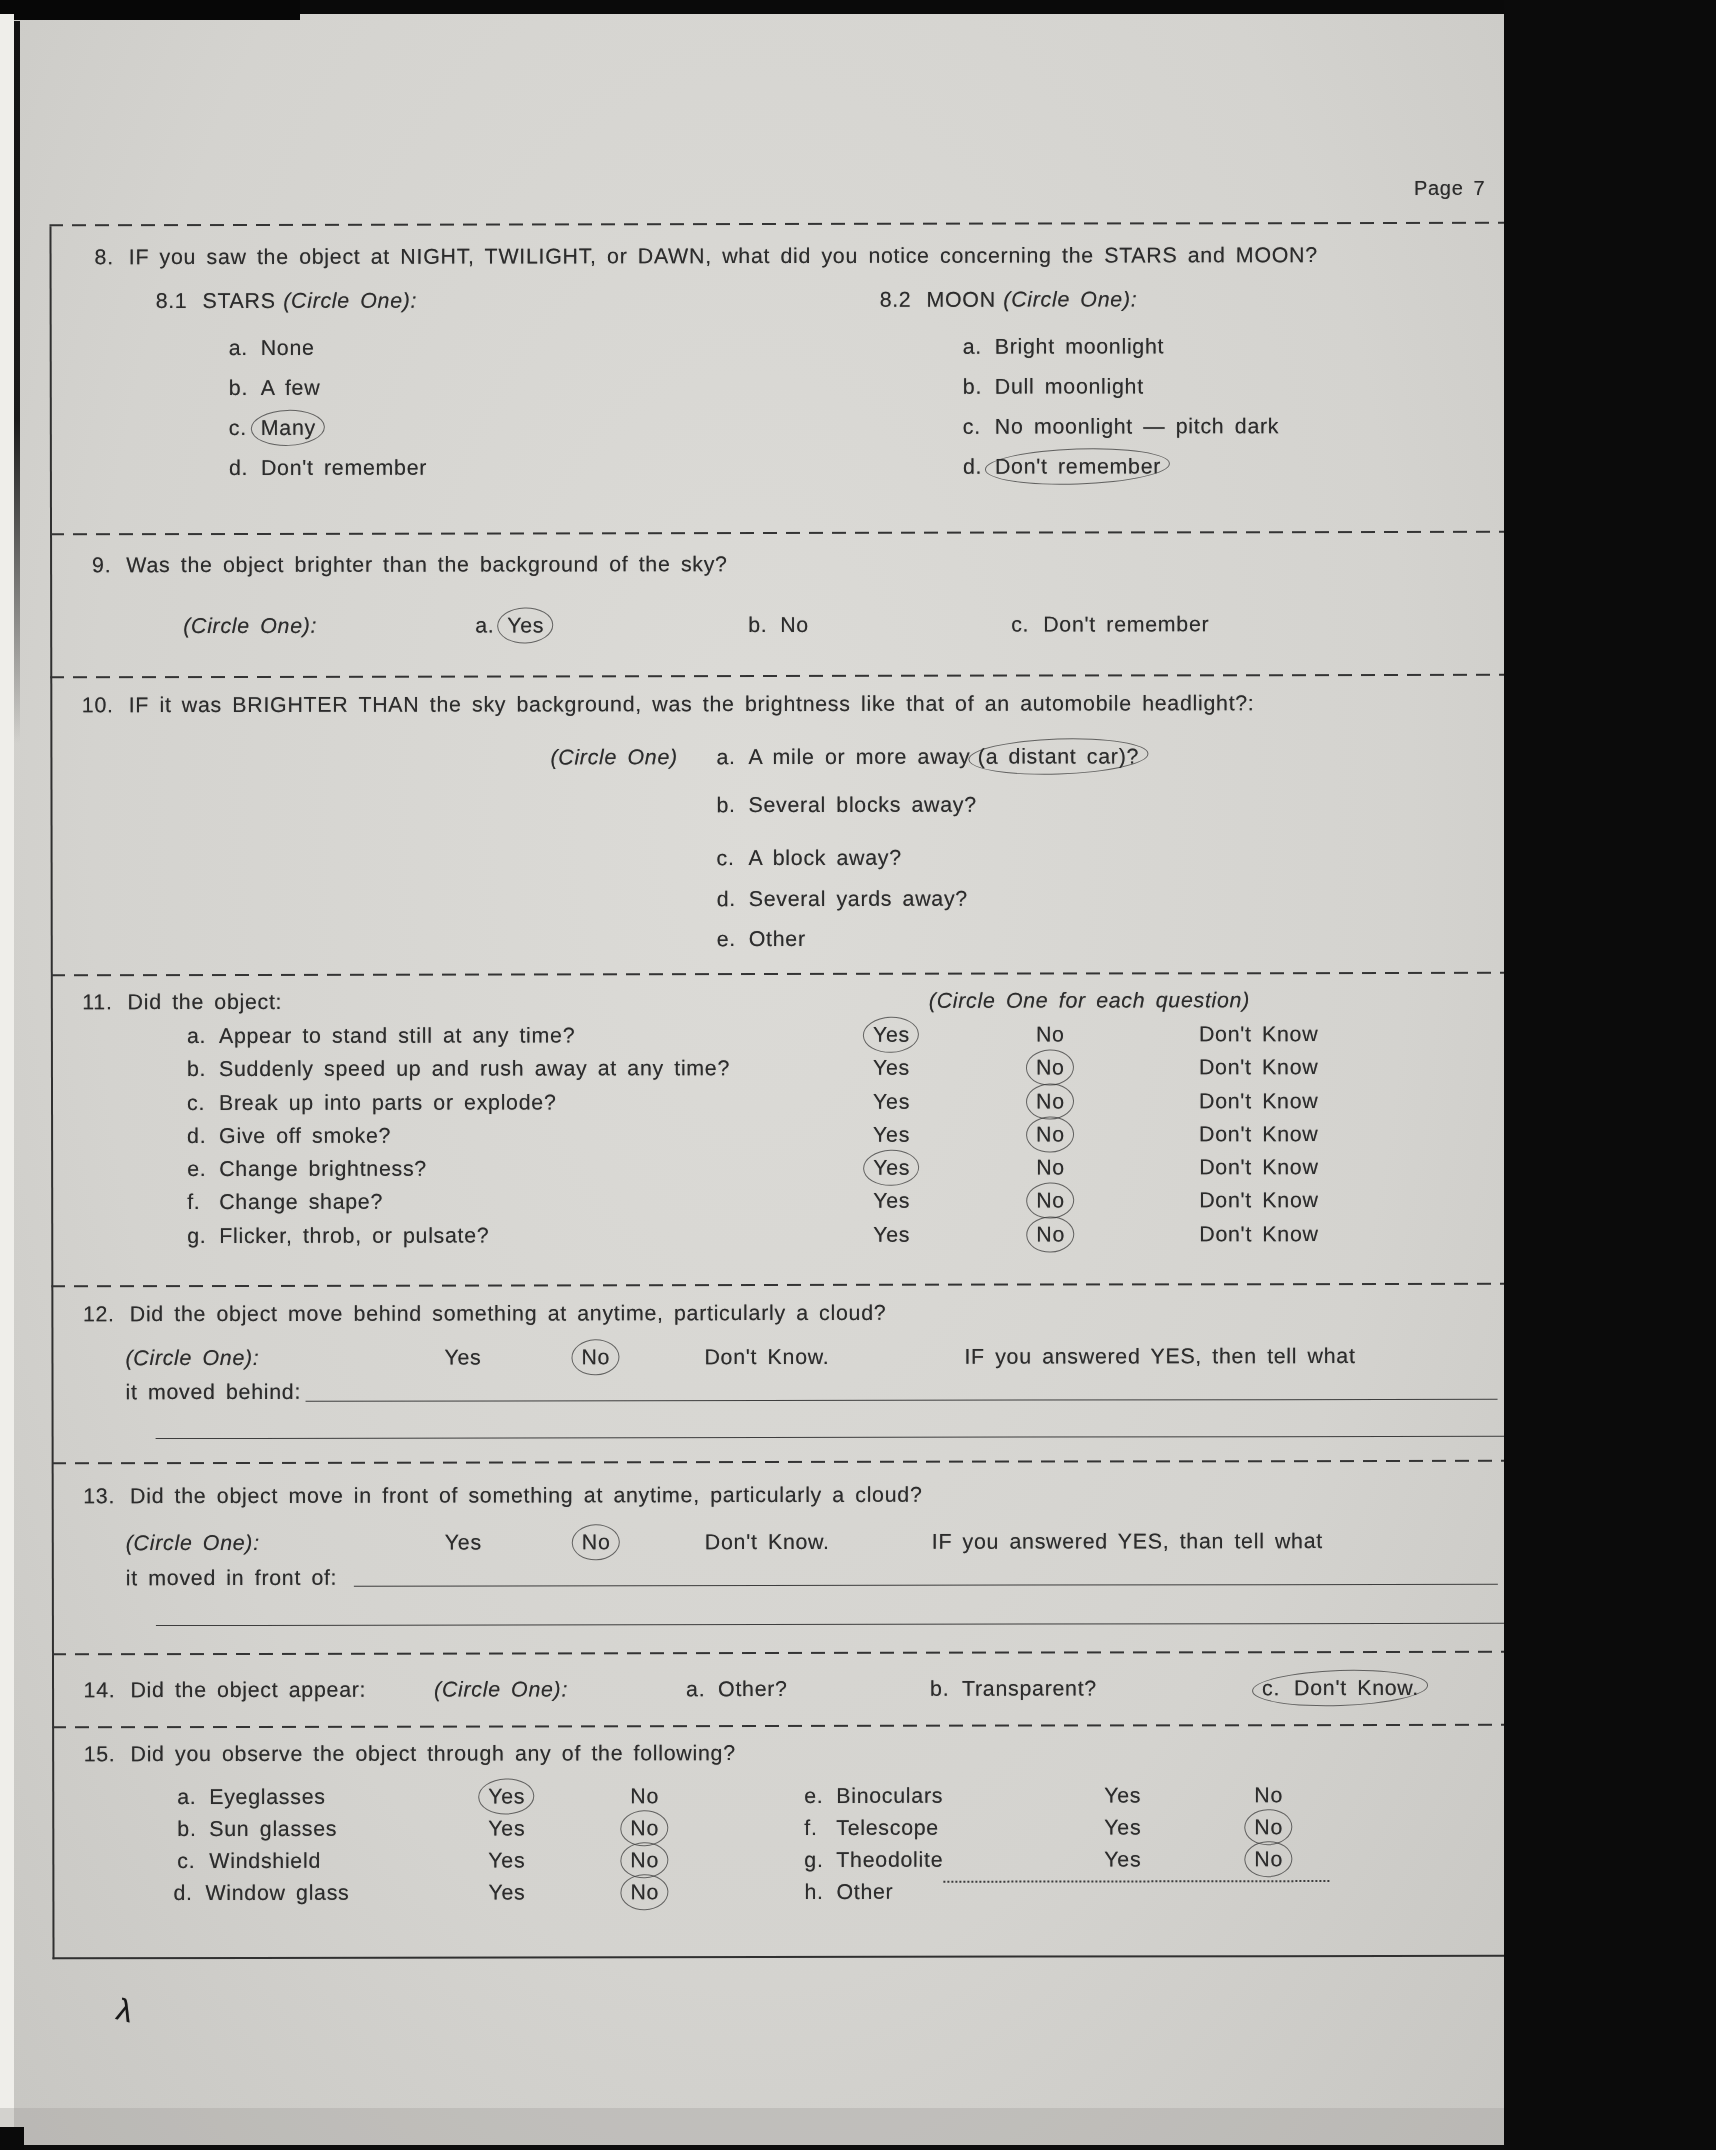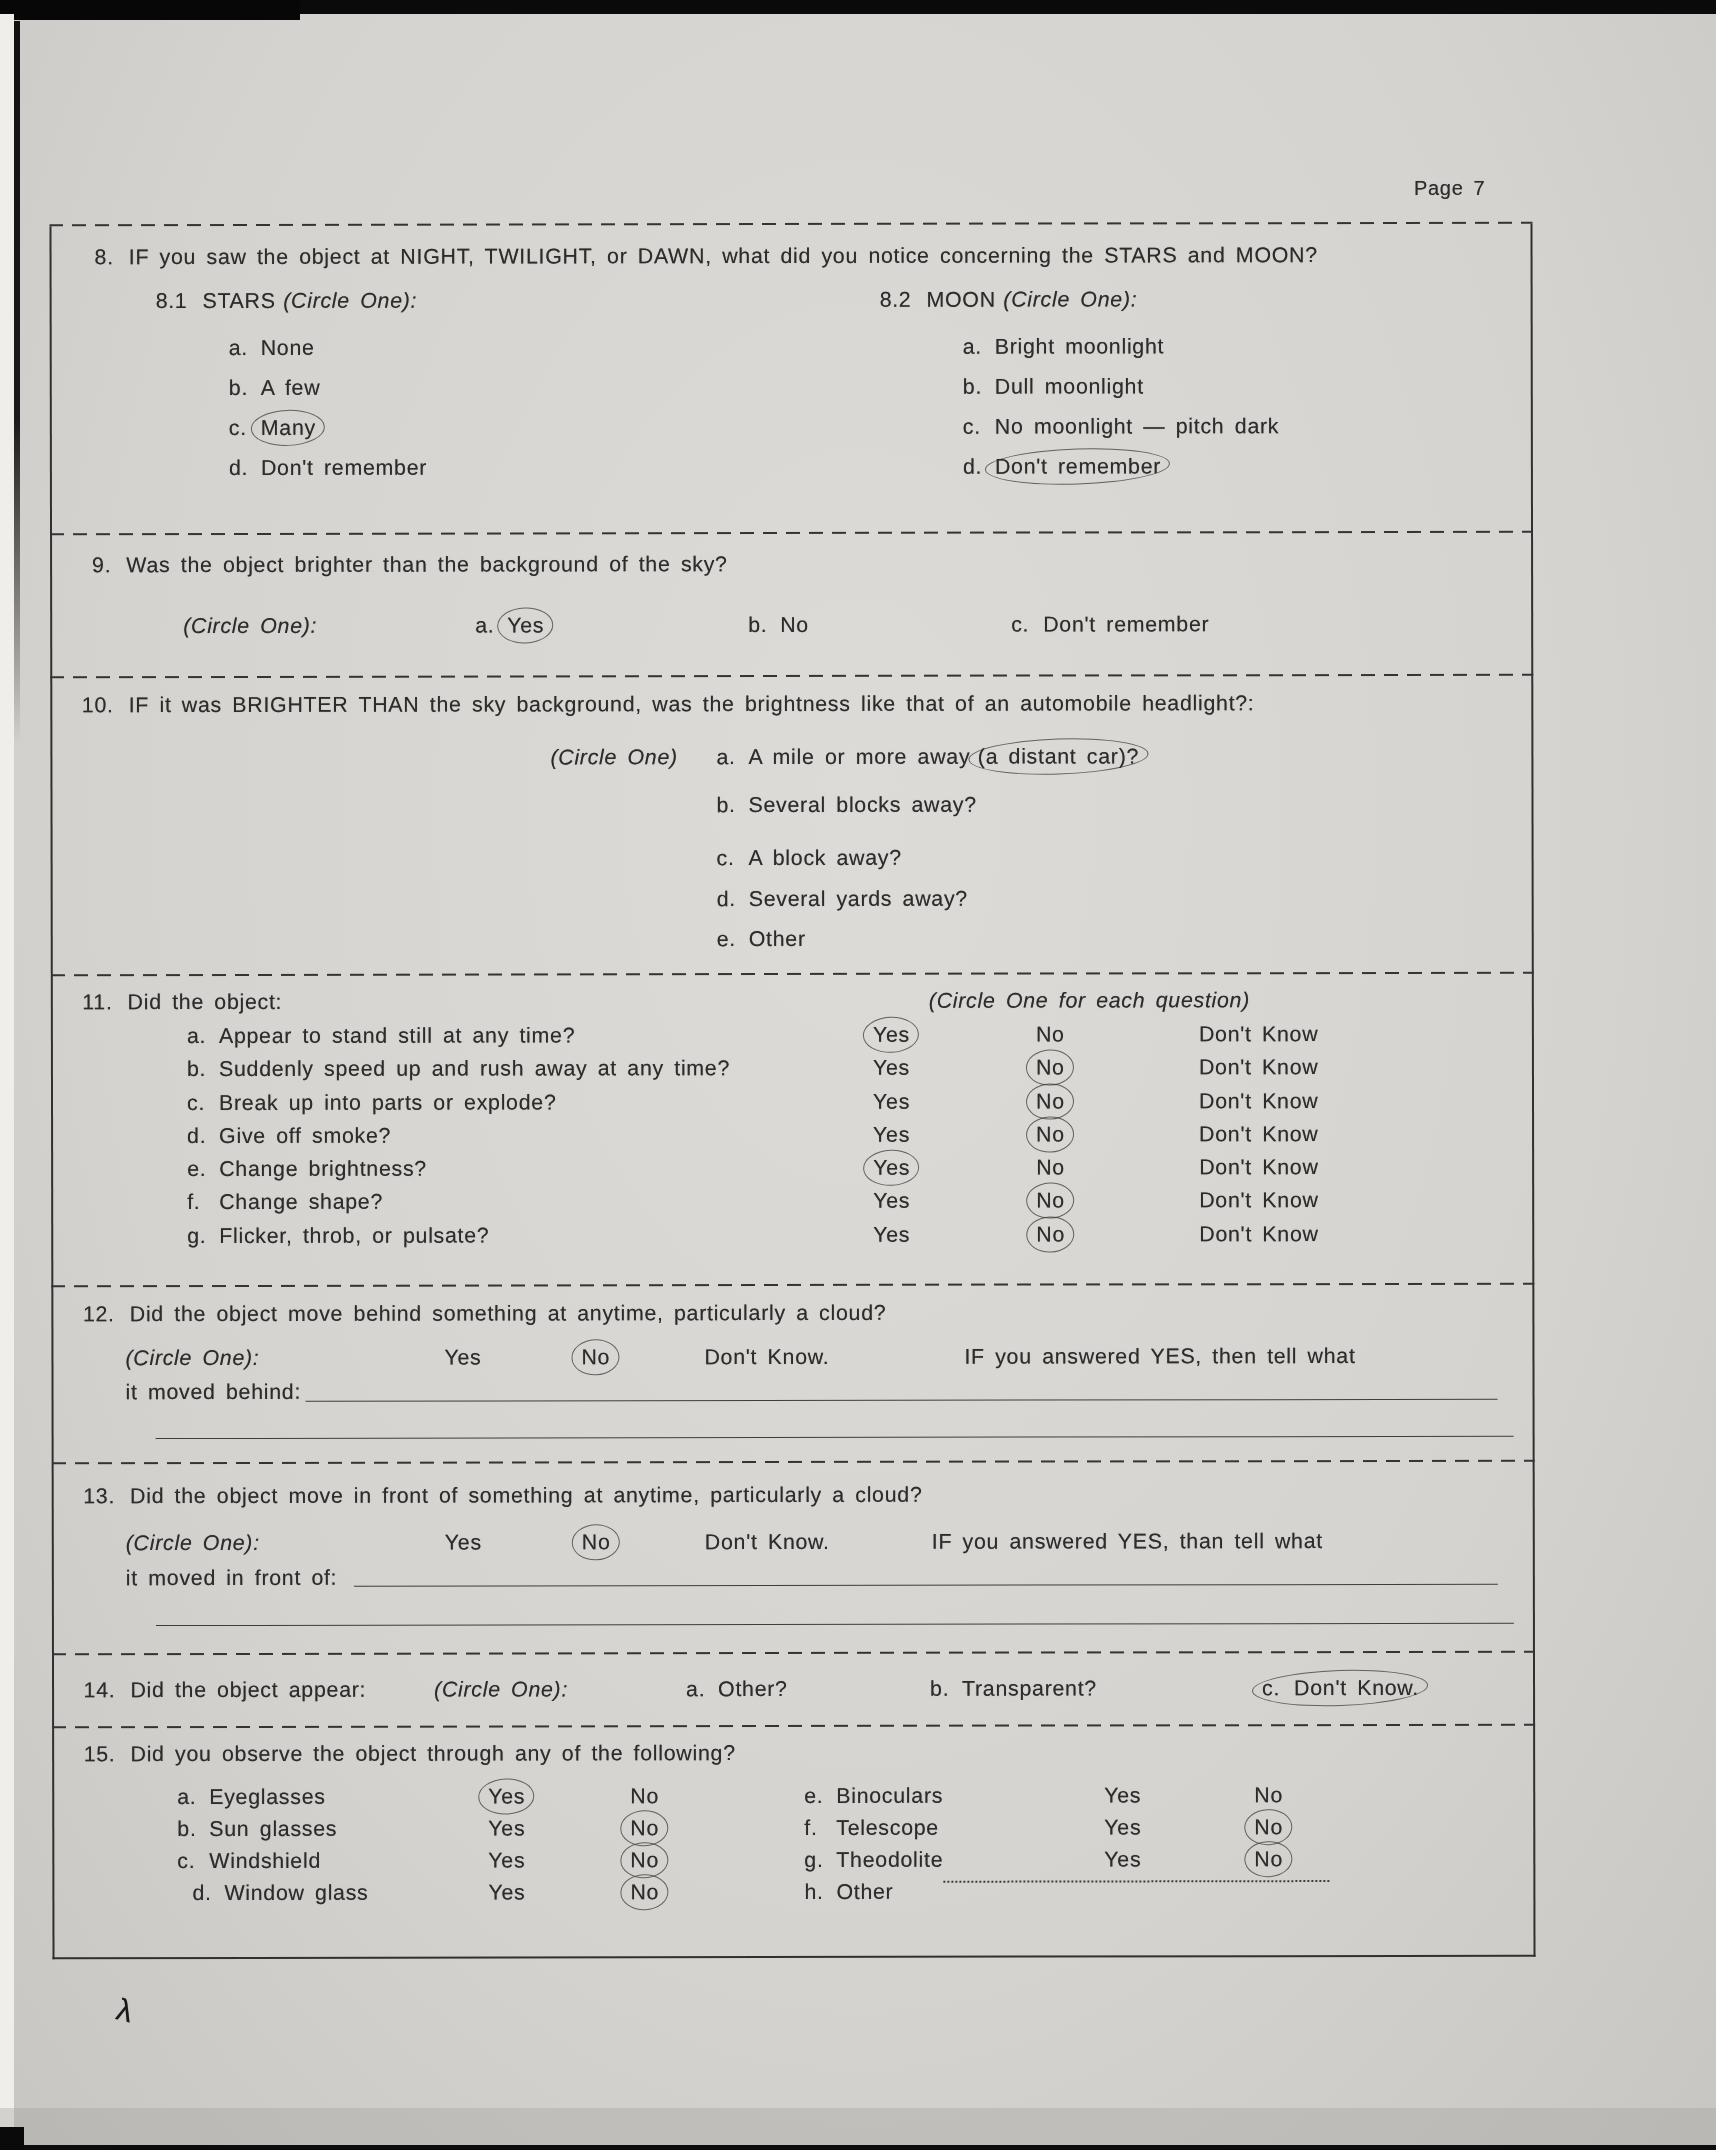--- a/index.html
+++ b/index.html
@@ -1,18 +1,18 @@
 <!DOCTYPE html>
 <html style="font-size:8.6px"><head>
 <meta charset="utf-8">
 <style>
   html,body{margin:0;padding:0;background:#0b0b0b;}
   .scan{
     position:relative;
-    width:1716px;height:2151px;
+    width:1504px;height:2151px;
     background:radial-gradient(ellipse at 50% 38%, #dcdbd7 0%, #d4d3cf 62%, #c7c6c2 100%);
     overflow:hidden;
     font-family:"Liberation Sans","DejaVu Sans",sans-serif;
     color:#2c2c2c;
     font-size:21.4px;
     letter-spacing:0.7px;
     word-spacing:3.7px;
   }
   .scan *{box-sizing:border-box;}
   .t{position:absolute;white-space:nowrap;text-shadow:0 0 0.7px rgba(44,44,44,.55);}
@@ -254,21 +254,21 @@
       <div class="t" style="left:576px;top:58px"><span class="c">No</span></div>
 
       <div class="t" style="left:123px;top:90px"><span class="letter">b.</span><span>Sun glasses</span></div>
       <div class="t" style="left:434px;top:90px"><span class="c">Yes</span></div>
       <div class="t" style="left:576px;top:90px"><span class="c circled">No</span></div>
 
       <div class="t" style="left:123px;top:122px"><span class="letter">c.</span><span>Windshield</span></div>
       <div class="t" style="left:434px;top:122px"><span class="c">Yes</span></div>
       <div class="t" style="left:576px;top:122px"><span class="c circled">No</span></div>
 
-      <div class="t" style="left:138px;top:154px"><span class="letter">d.</span><span>Window glass</span></div>
+      <div class="t" style="left:119px;top:154px"><span class="letter">d.</span><span>Window glass</span></div>
       <div class="t" style="left:434px;top:154px"><span class="c">Yes</span></div>
       <div class="t" style="left:576px;top:154px"><span class="c circled">No</span></div>
 
       <div class="t" style="left:750px;top:58px"><span class="letter">e.</span><span>Binoculars</span></div>
       <div class="t" style="left:1050px;top:58px"><span class="c">Yes</span></div>
       <div class="t" style="left:1200px;top:58px"><span class="c">No</span></div>
 
       <div class="t" style="left:750px;top:90px"><span class="letter">f.</span><span>Telescope</span></div>
       <div class="t" style="left:1050px;top:90px"><span class="c">Yes</span></div>
       <div class="t" style="left:1200px;top:90px"><span class="c circled">No</span></div>

